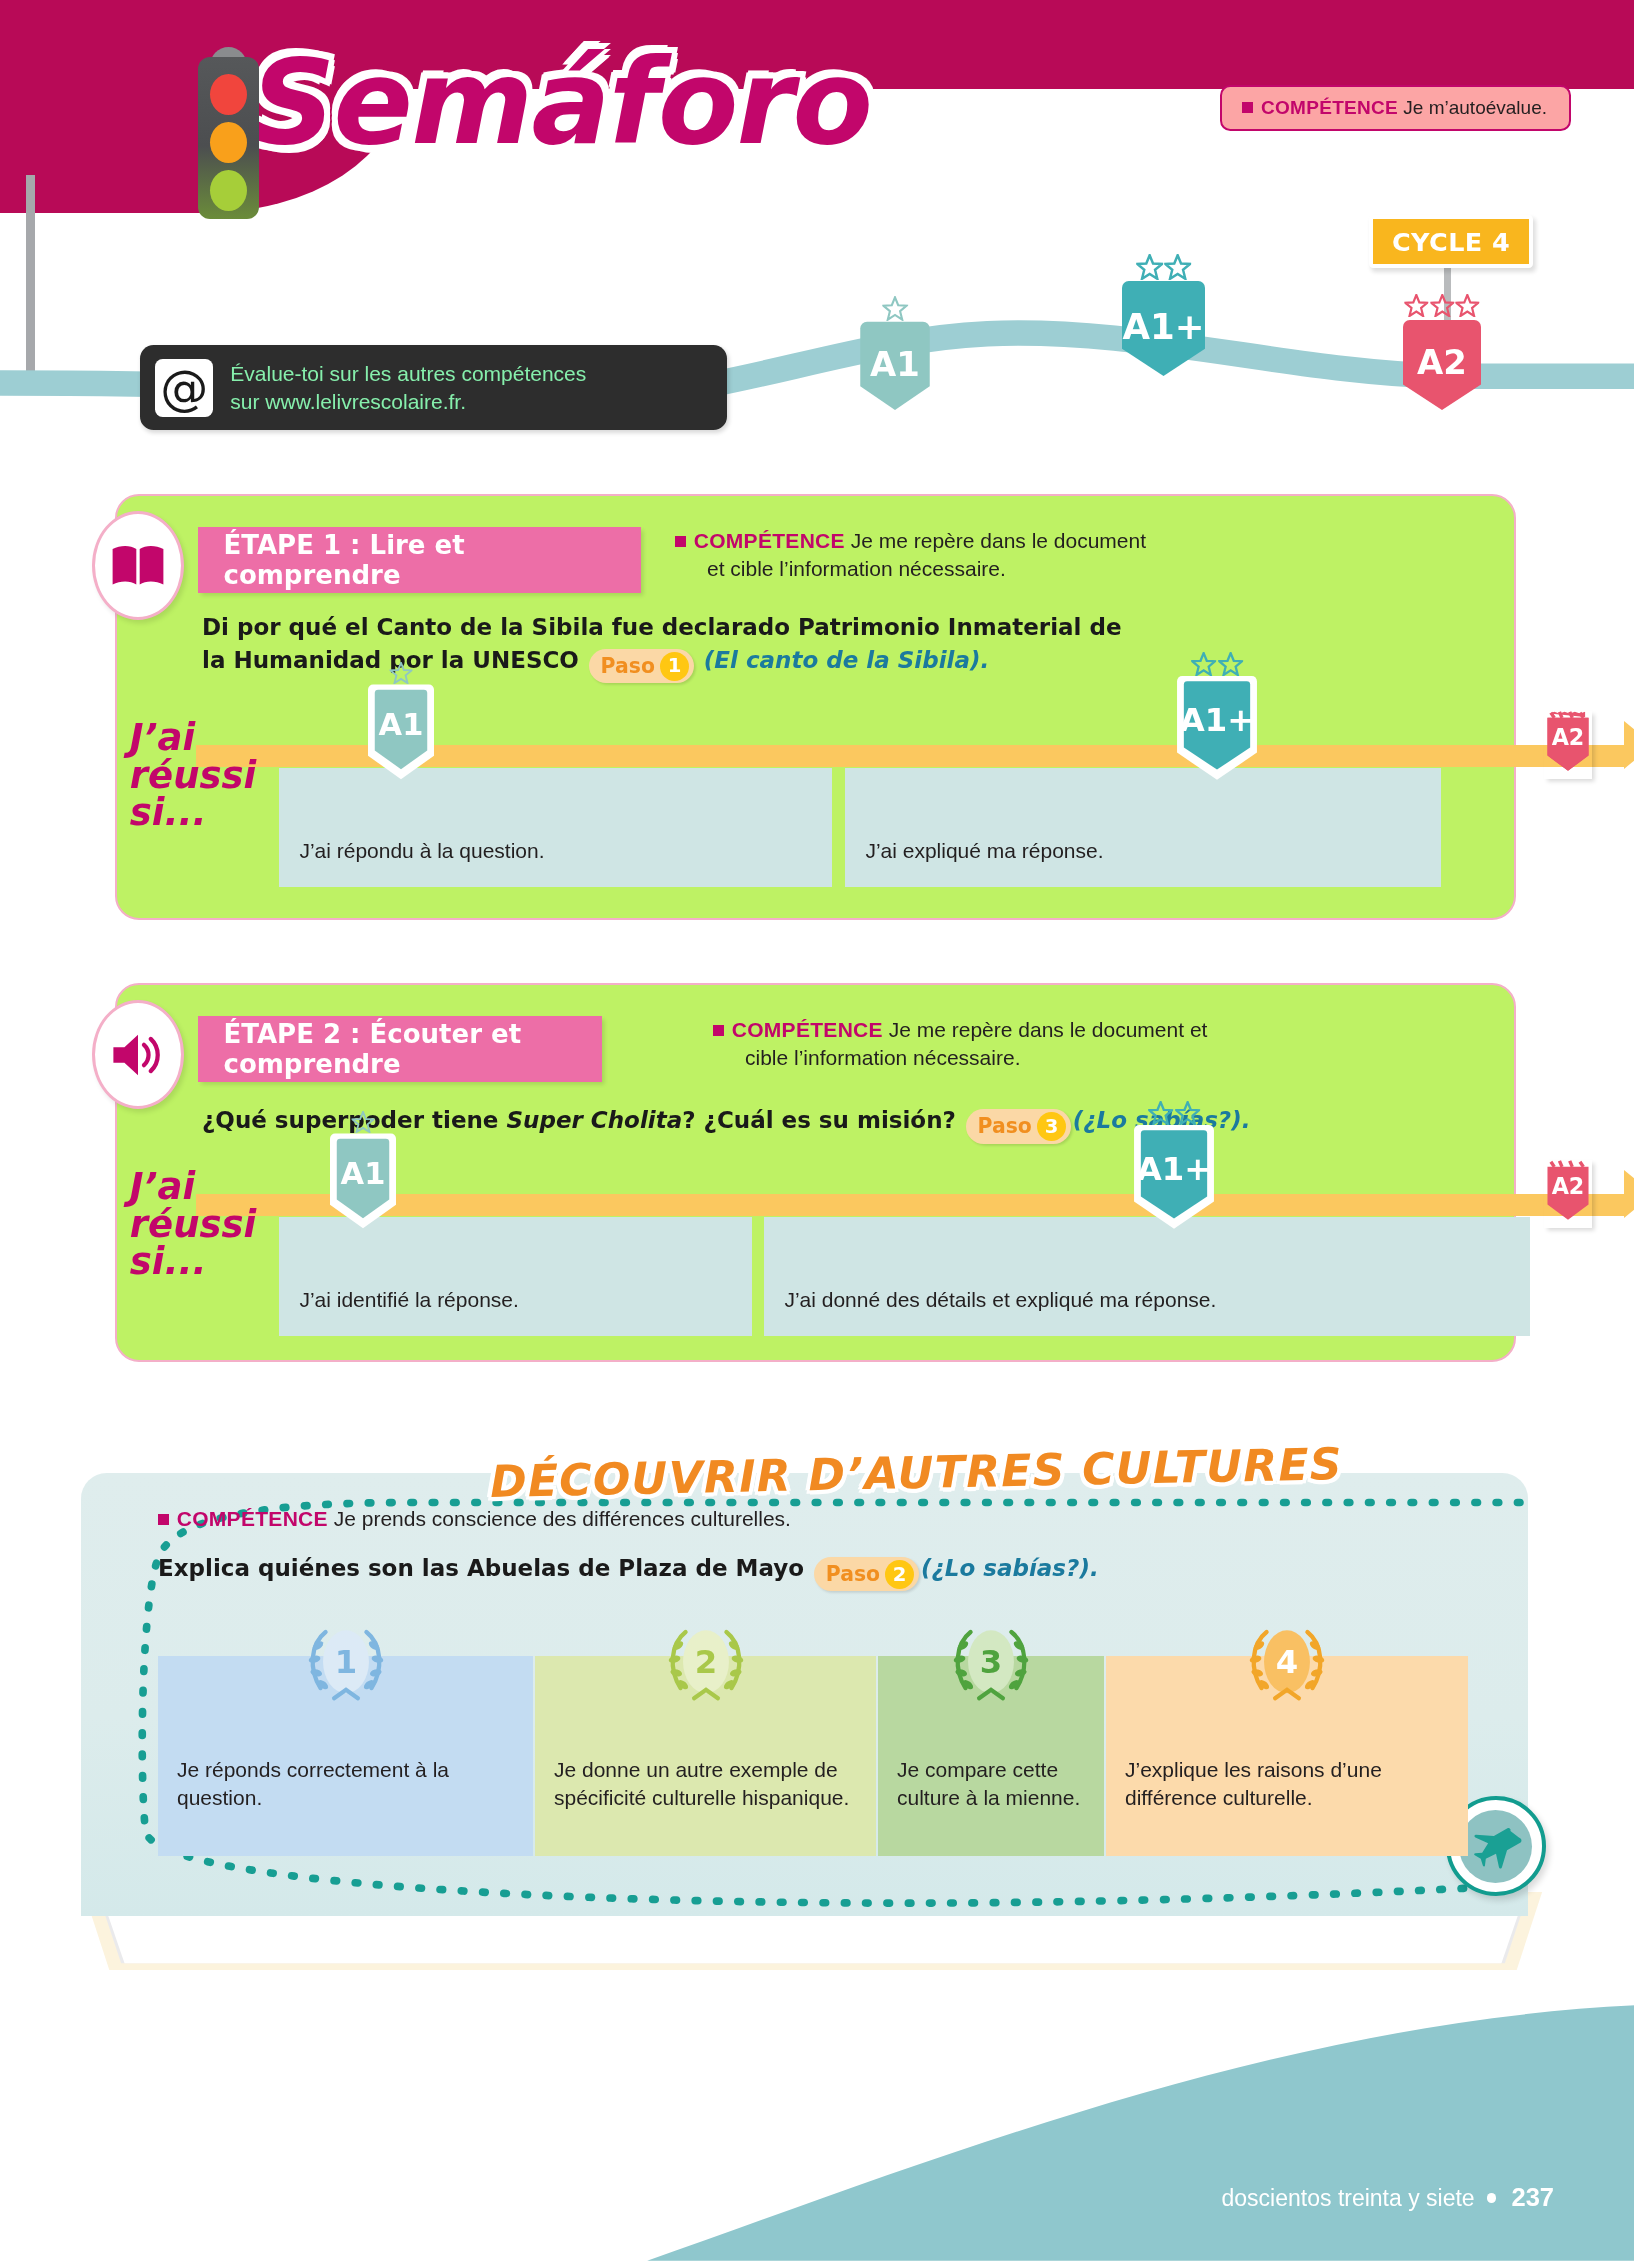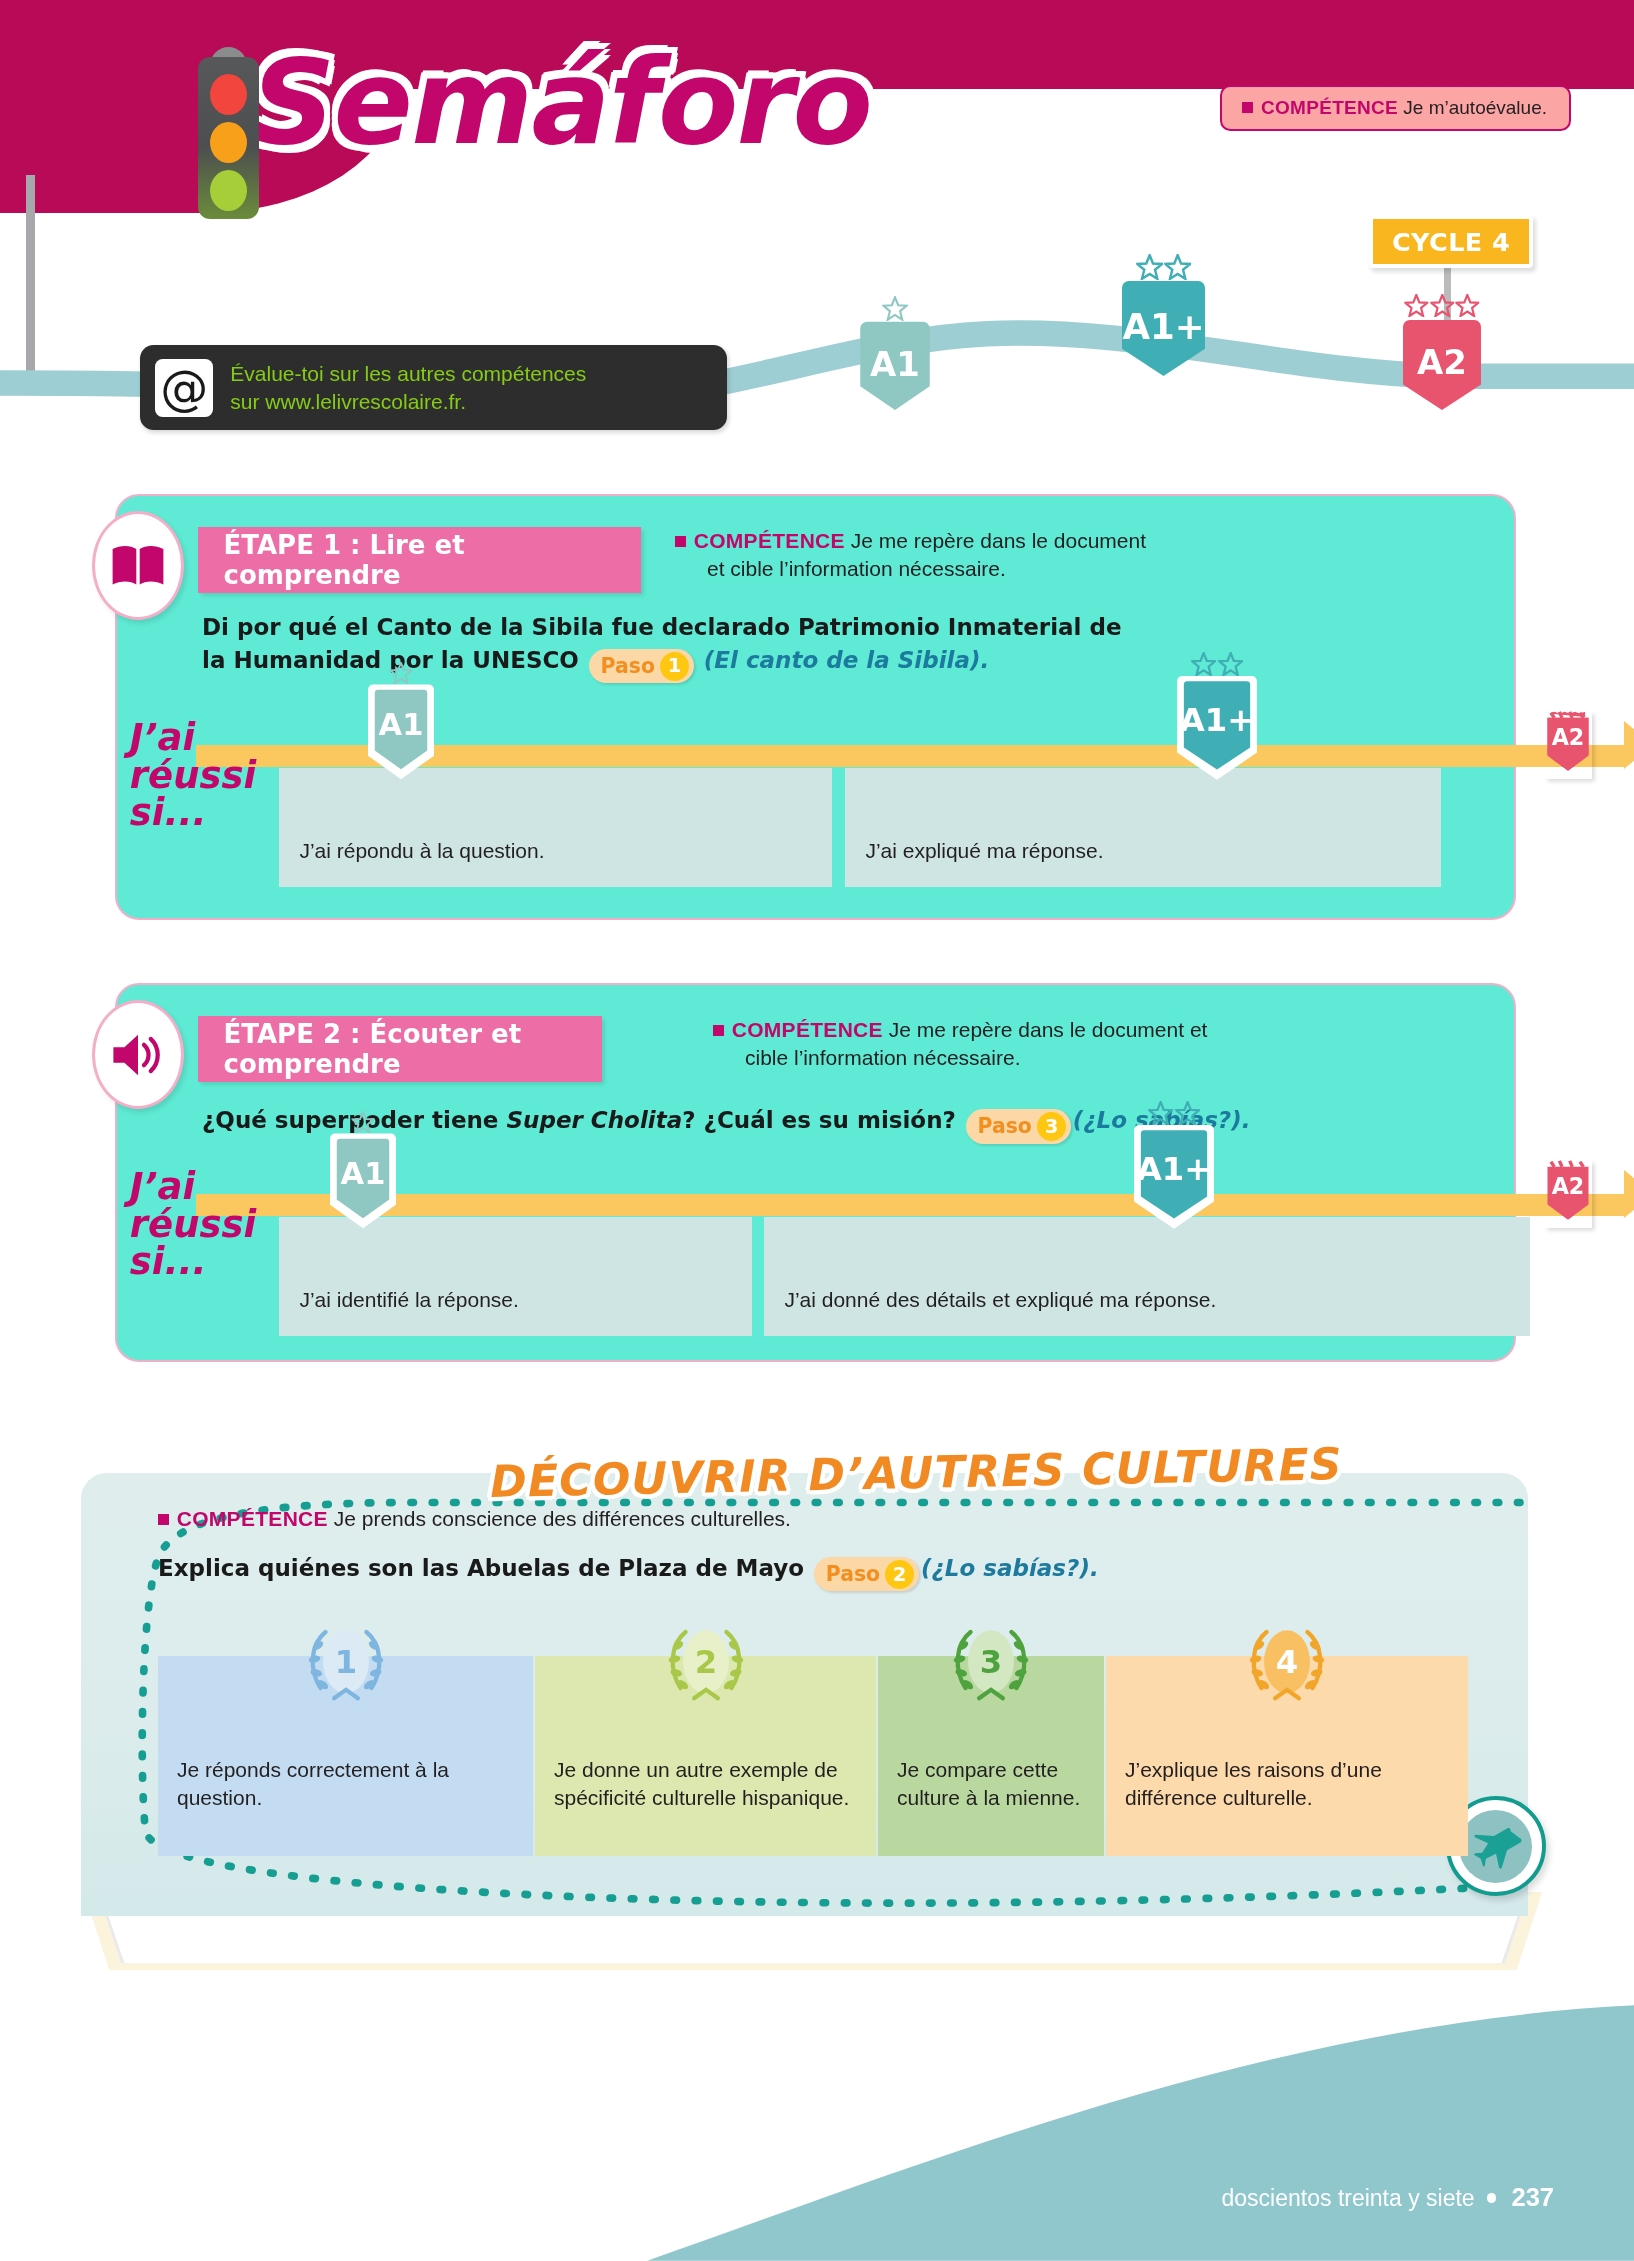--- a/index.html
+++ b/index.html
@@ -96,26 +96,26 @@
     background: #2d2d2d; border-radius: 13.6px;
     display: flex; align-items: center; padding: 13.6px 19px 13.6px 15.3px;
     z-index: 7; box-shadow: 1.7px 2.6px 4.3px rgba(0,0,0,.15);
   }
   .at-icon {
     width: 58px; height: 58px; background: #fff; border-radius: 7.7px;
     display: flex; align-items: center; justify-content: center;
     font-size: 48px; color: #1a1a1a; font-family: "DejaVu Sans", sans-serif;
     line-height: 1; flex: 0 0 auto;
   }
-  .at-text { color: #84cc16; font-size: 21px; line-height: 1.3; margin-left: 17px; }
+  .at-text { color: #86efac; font-size: 21px; line-height: 1.3; margin-left: 17px; }
 
   
   .step-card {
     position: absolute; left: 115px; width: 1401px;
-    background: #5eead4; border: 2.6px solid #F4AFC8;
+    background: #bef264; border: 2.6px solid #F4AFC8;
     border-radius: 24px; z-index: 3;
   }
   .step-icon-oval {
     position: absolute; left: -25.5px; top: 15.3px;
     width: 92px; height: 109px; background: #fff;
     border: 3.4px solid #F4AFC8; border-radius: 50%;
     display: flex; align-items: center; justify-content: center; z-index: 6;
     box-shadow: 2.6px 3.4px 5.1px rgba(0,0,0,.1);
   }
   .step-title-bar {

